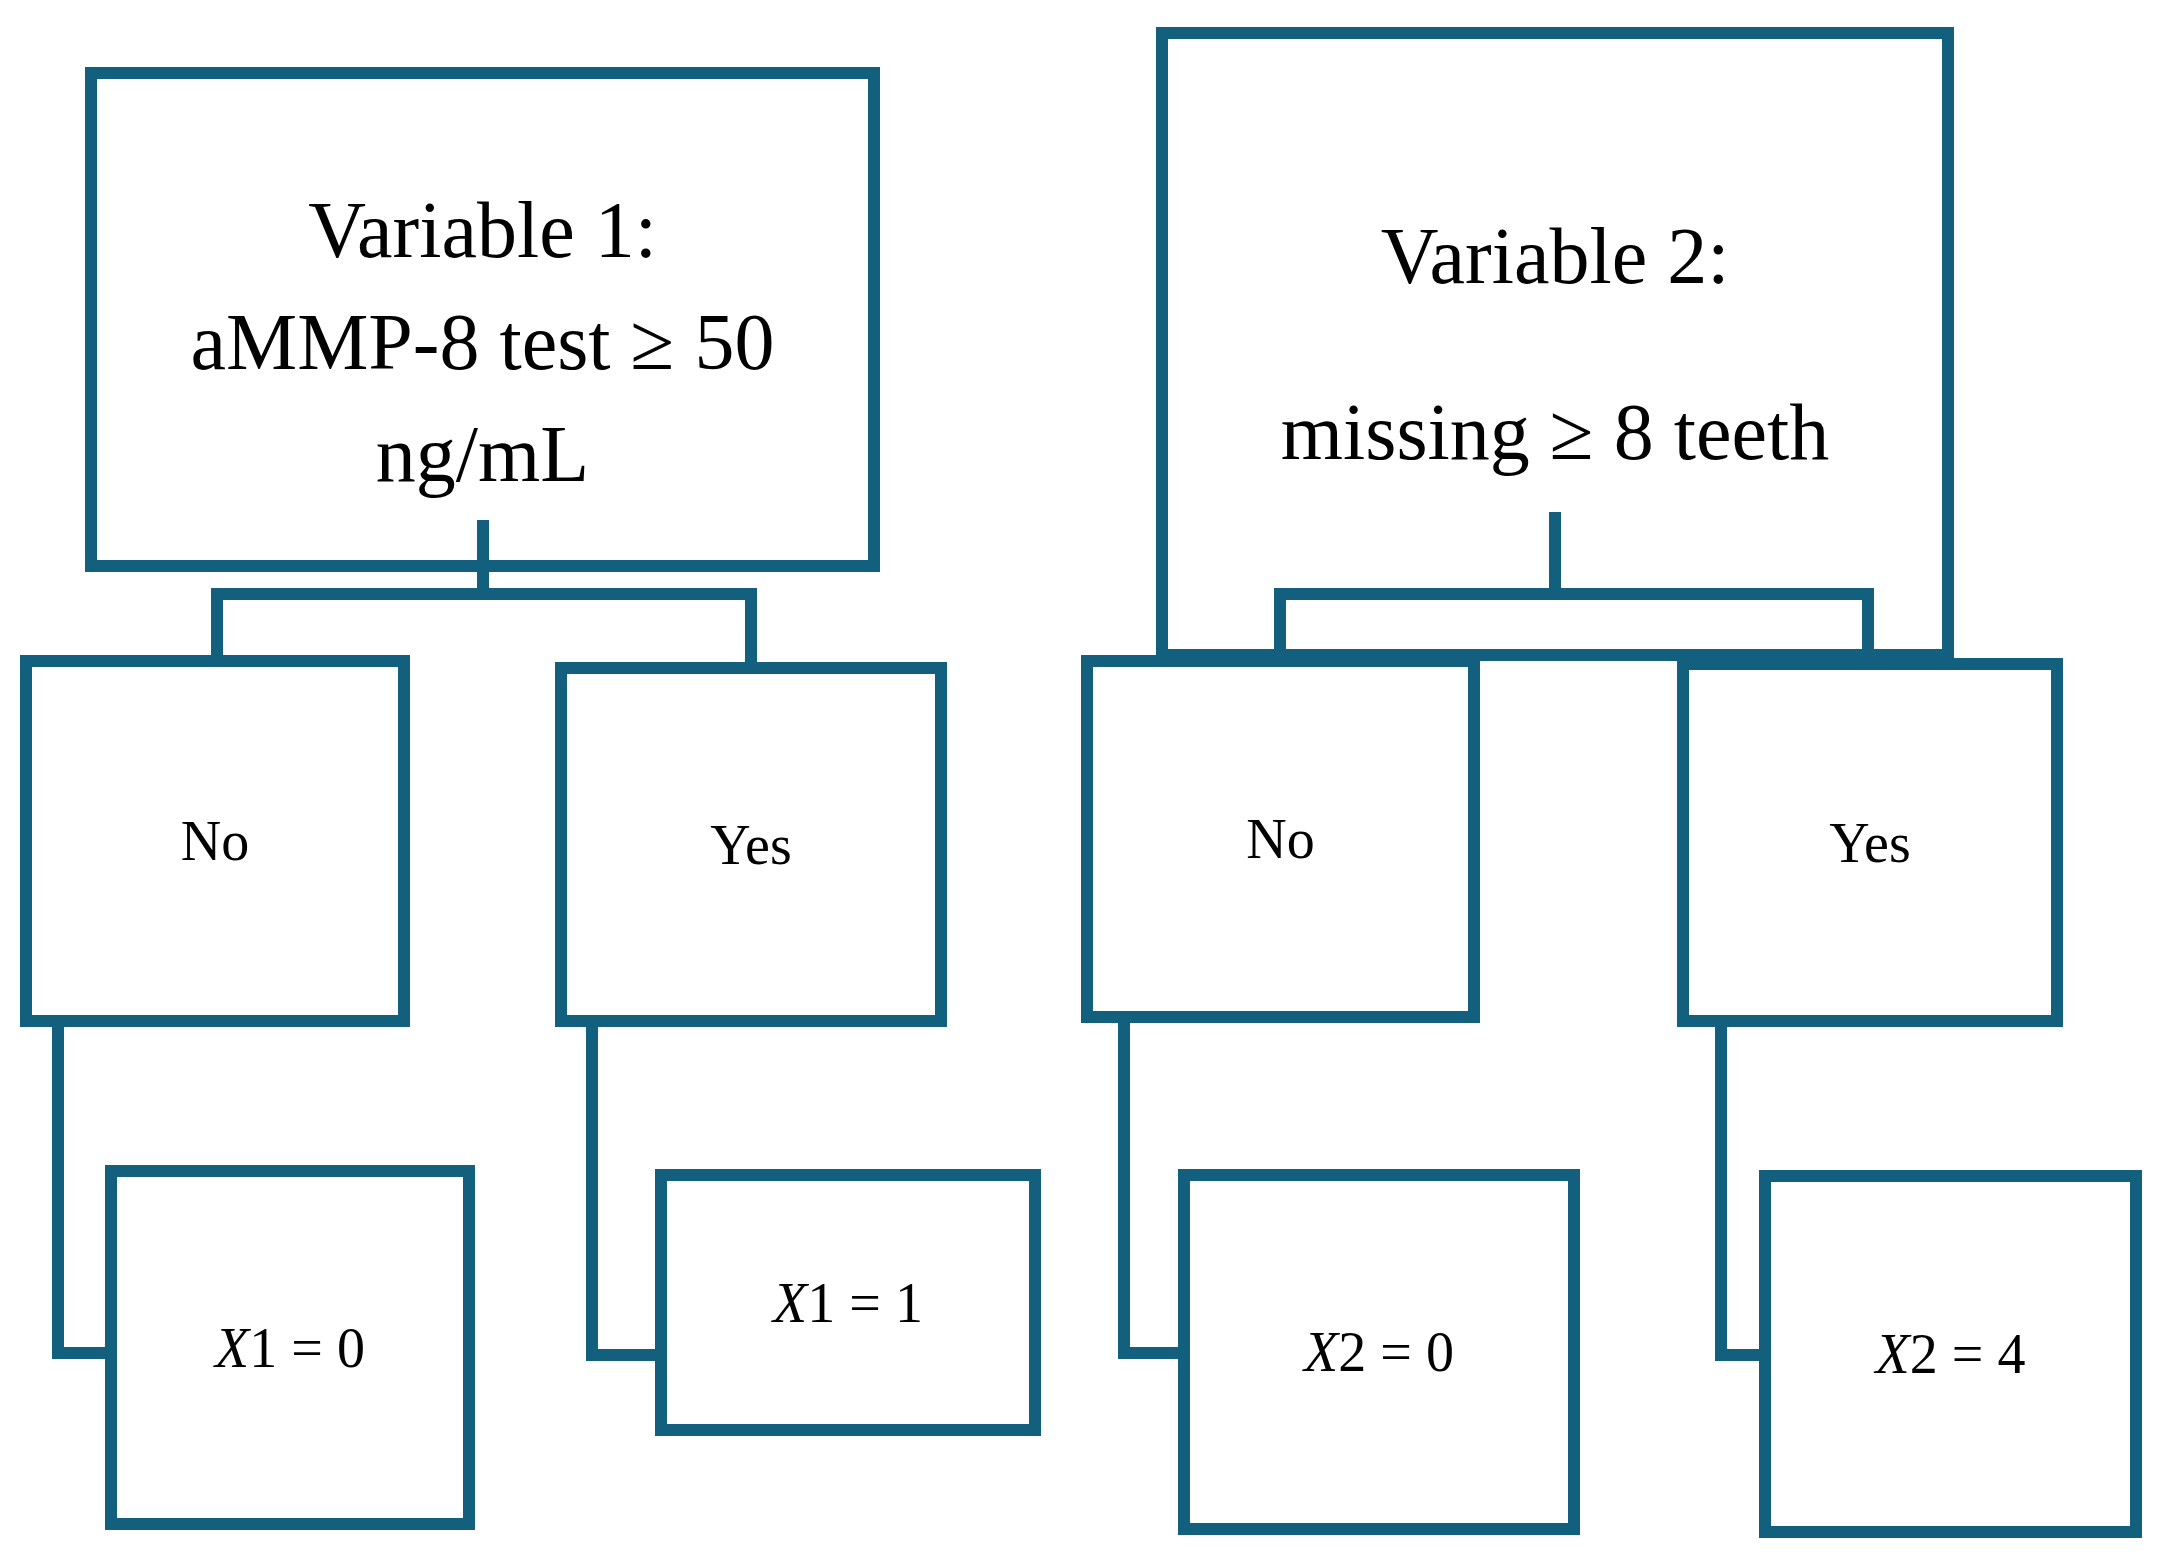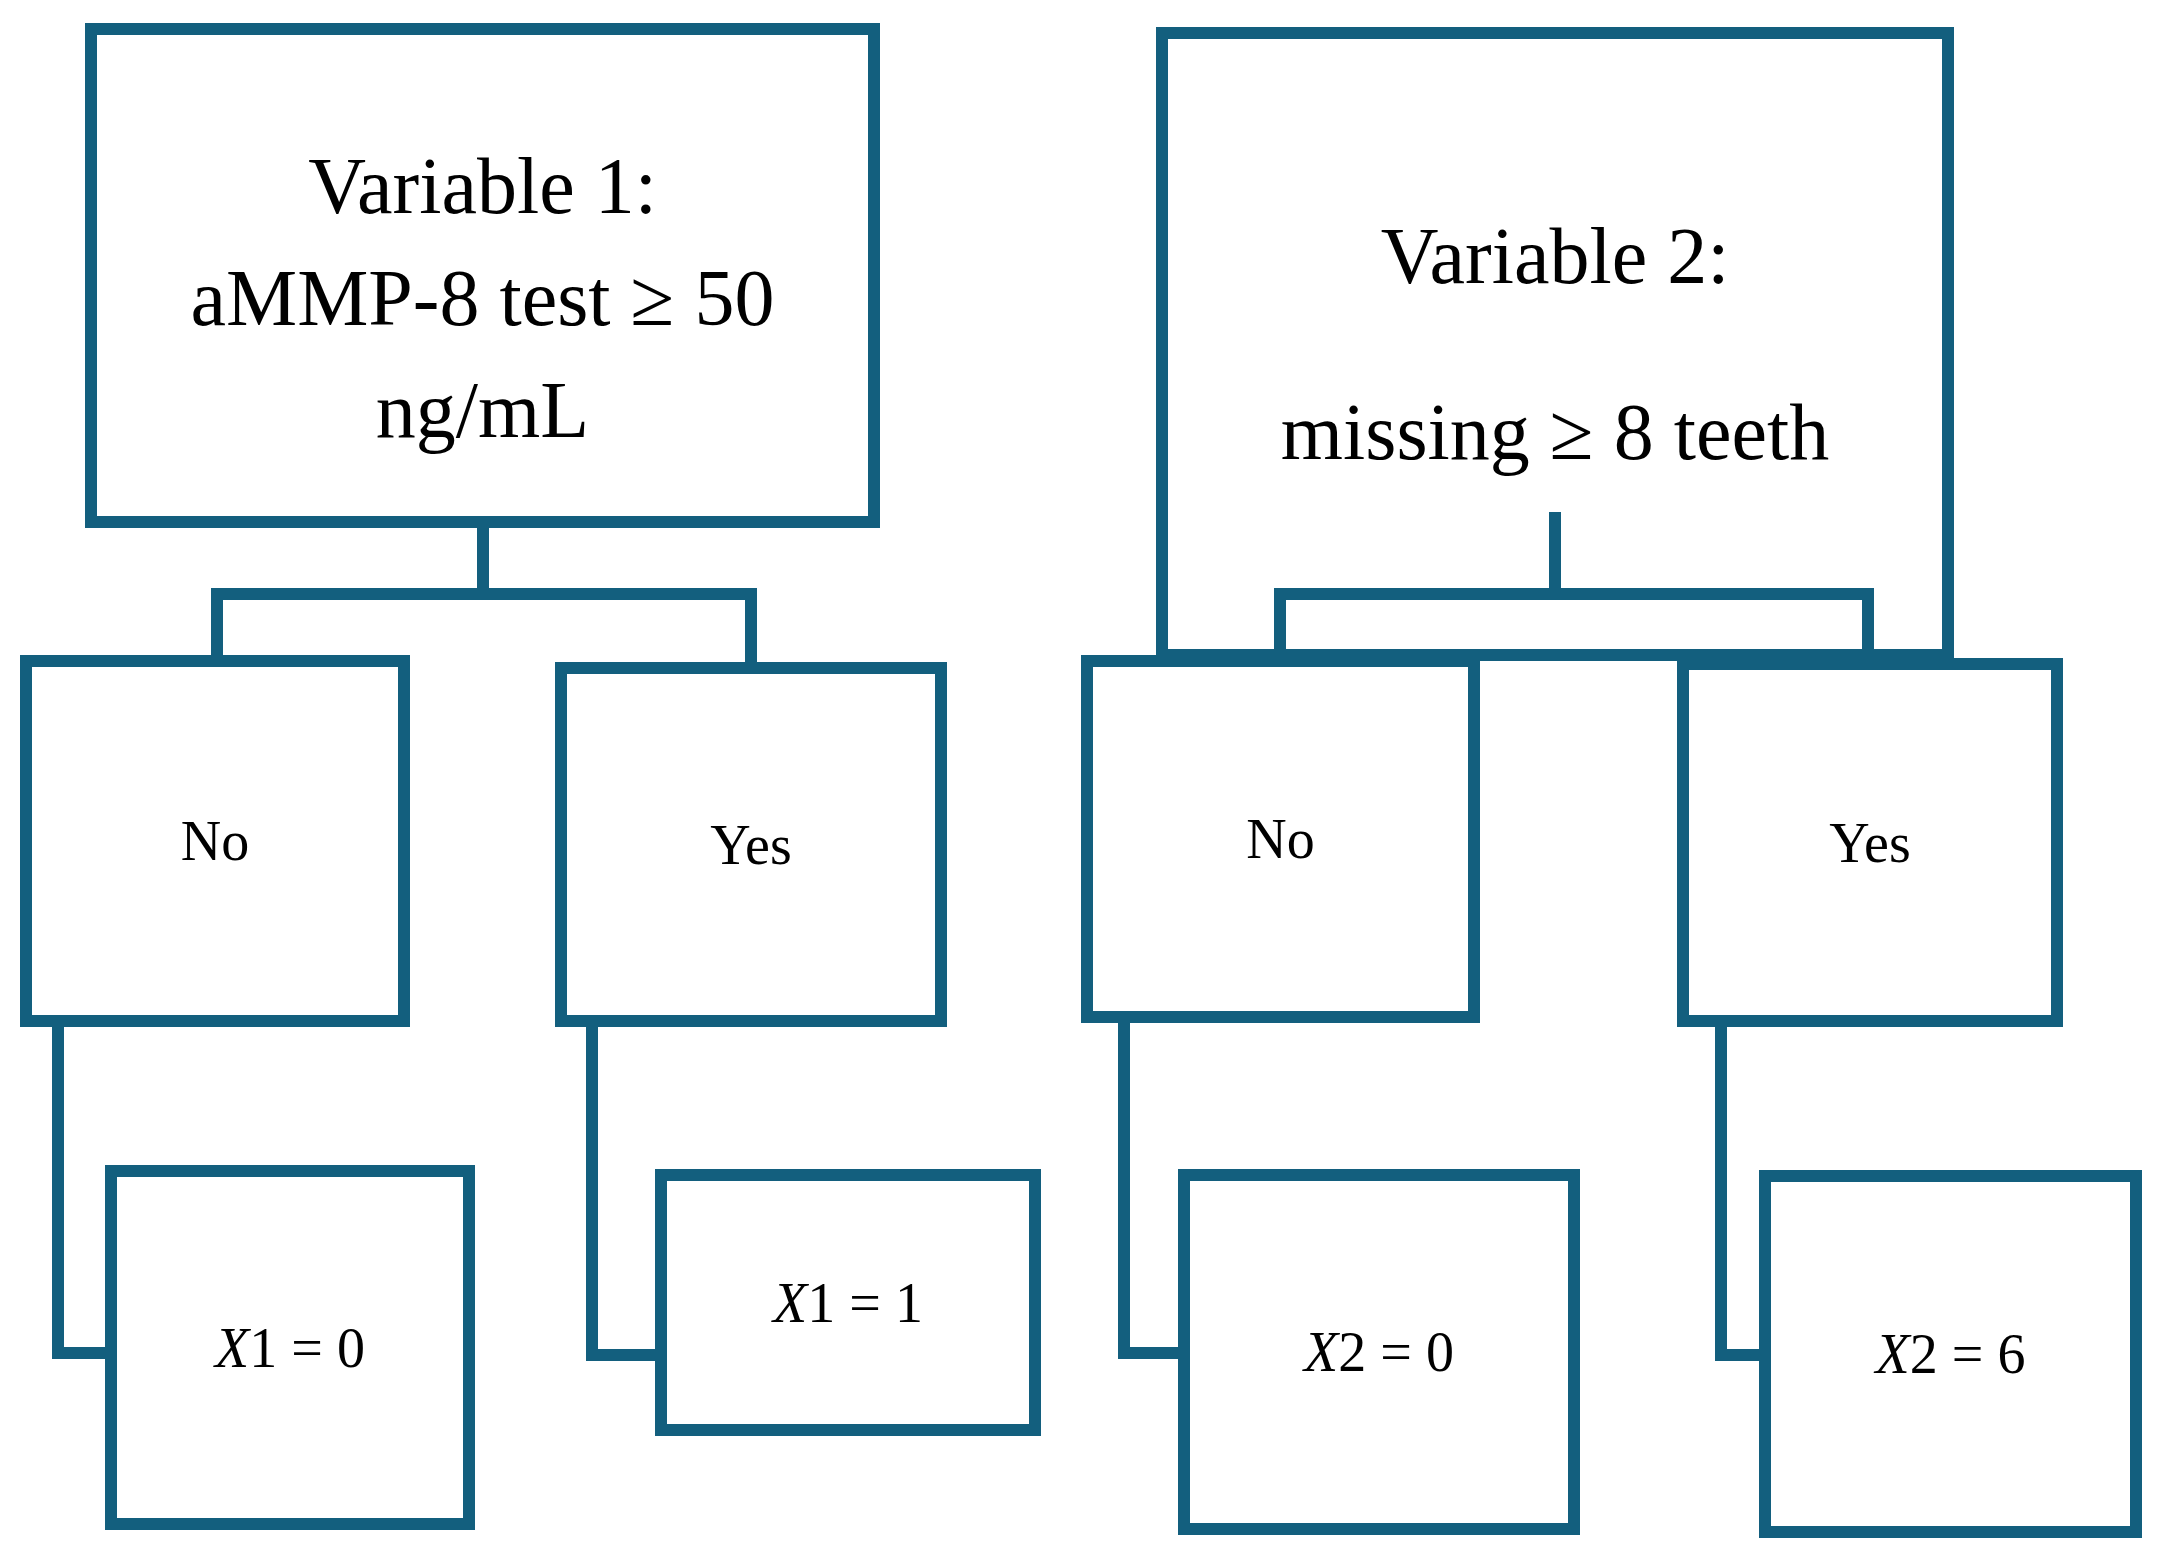--- a/index.html
+++ b/index.html
@@ -29,21 +29,21 @@
     align-items:center;
     justify-content:center;
     text-align:center;
   }
   .root-box{
     flex-direction:column;
     justify-content:center;
     font-size:80px;
     line-height:112px;
   }
-  .root-box.shift-down{padding-top:44px;}
+  .root-box.shift-down{padding-top:44px;margin-top:44px;}
   .para-gap{margin-bottom:64px;}
   .answer-box{font-size:56px;}
   .leaf-box{font-size:56px;}
   .leaf-label{display:block;}
   .leaf-label::first-letter{font-style:italic;}
   .line{
     position:absolute;
     background:var(--line-color);
   }
 </style>
@@ -101,16 +101,16 @@
 
   <div class="line" style="left:1118px;top:1013px;width:12px;height:346px;"></div>
   <div class="line" style="left:1118px;top:1347px;width:66px;height:12px;"></div>
   <div class="line" style="left:1715px;top:1017px;width:12px;height:344px;"></div>
   <div class="line" style="left:1715px;top:1349px;width:50px;height:12px;"></div>
 
   <div class="node leaf-box" style="left:1178px;top:1169px;width:402px;height:366px;justify-content:center;">
     <div class="leaf-label">X2 = 0</div>
   </div>
   <div class="node leaf-box" style="left:1759px;top:1170px;width:383px;height:368px;">
-    <div class="leaf-label">X2 = 6</div>
+    <div class="leaf-label">X2 = 4</div>
   </div>
 
 </div>
 
 </body></html>

